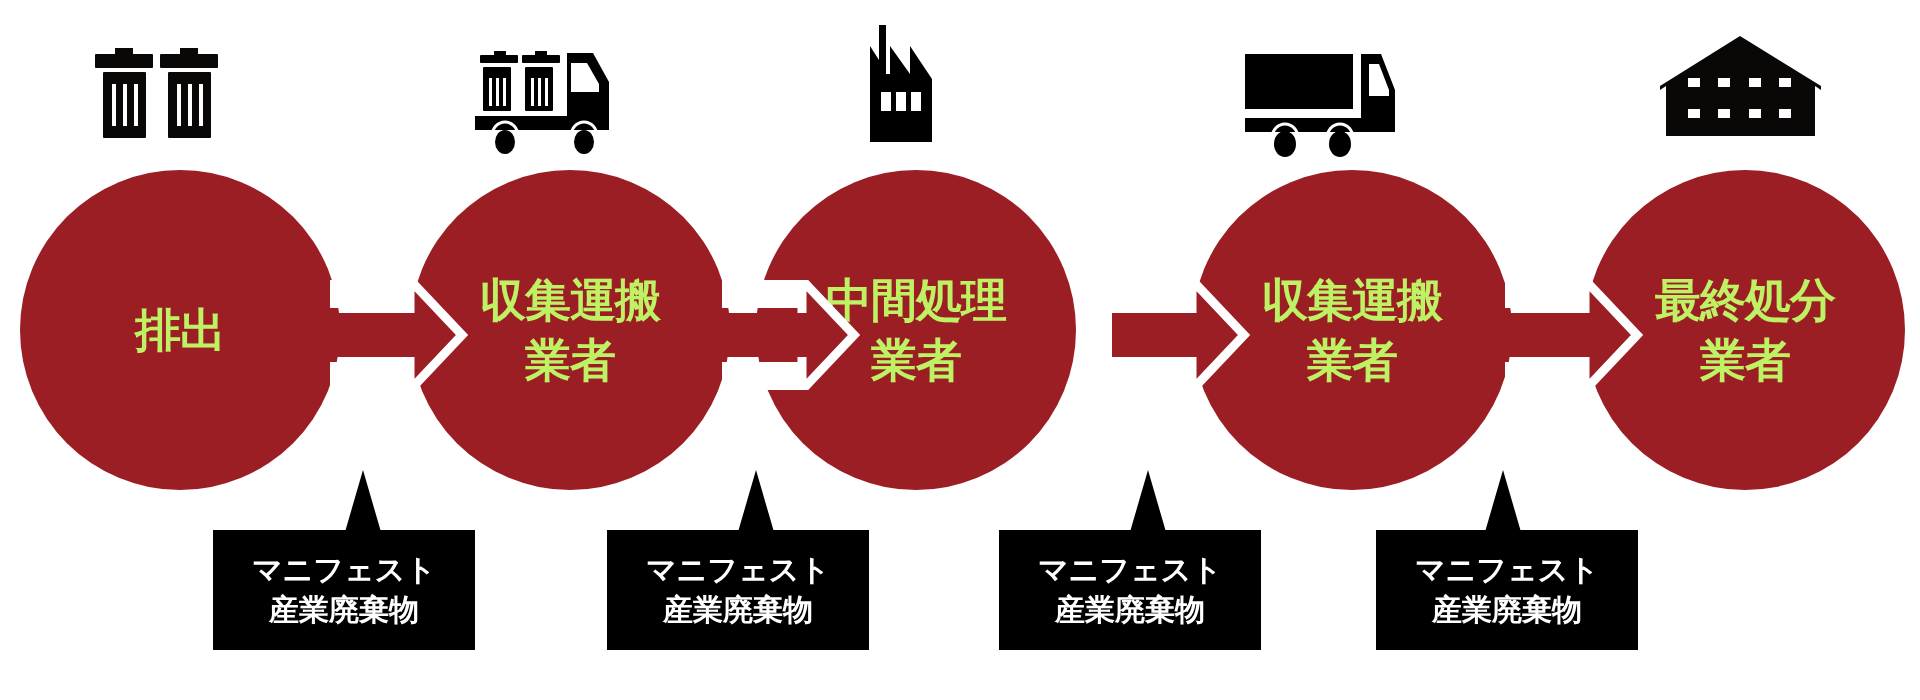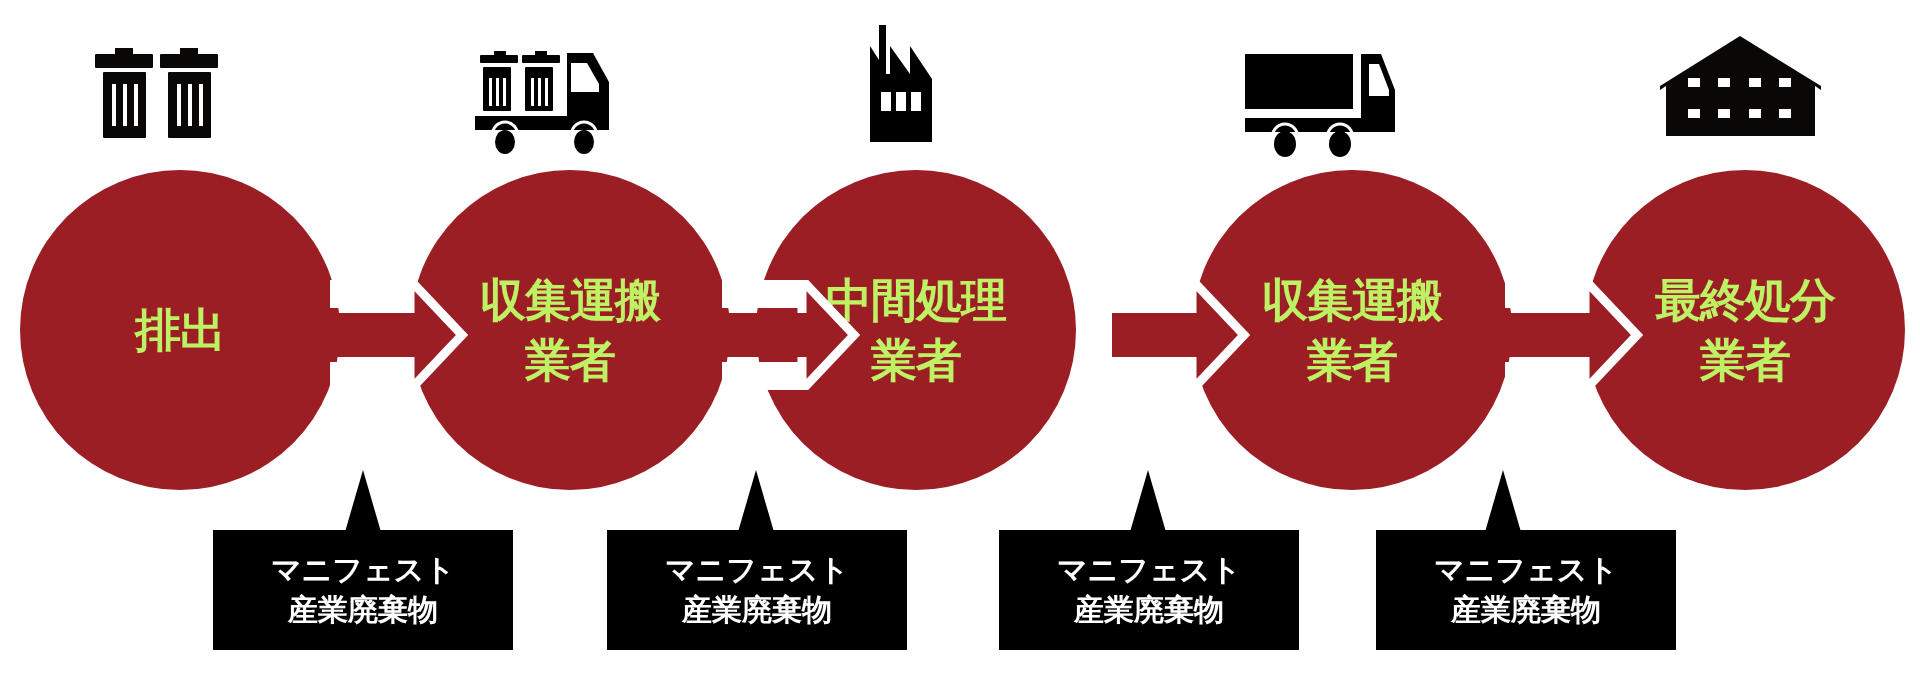--- a/index.html
+++ b/index.html
@@ -5,21 +5,21 @@
   html, body { margin:0; padding:0; background:#ffffff; }
   body { width:1920px; height:700px; position:relative; overflow:hidden;
          font-family:"DejaVu Sans","Liberation Sans",sans-serif; }
   .stage { position:absolute; left:0; top:0; width:1920px; height:700px; }
   .icon { position:absolute; }
   .node { position:absolute; width:320px; height:320px; border-radius:50%;
           display:flex; flex-direction:column; align-items:center; justify-content:center;
           color:#bef264; font-weight:bold; font-size:46px; line-height:60px; text-align:center; }
   .node span { display:block; white-space:nowrap; letter-spacing:-1px; }
   .arrow { position:absolute; }
-  .callout { position:absolute; width:300px; height:120px; background:#000;
+  .callout { position:absolute; width:262px; height:120px; background:#000;
              color:#fff; font-weight:bold; font-size:30px; line-height:40px;
              display:flex; flex-direction:column; align-items:center; justify-content:center; }
   .callout span { display:block; white-space:nowrap; }
   .pointer { position:absolute; }
 </style>
 </head>
 <body>
 
 <div class="stage">
 

